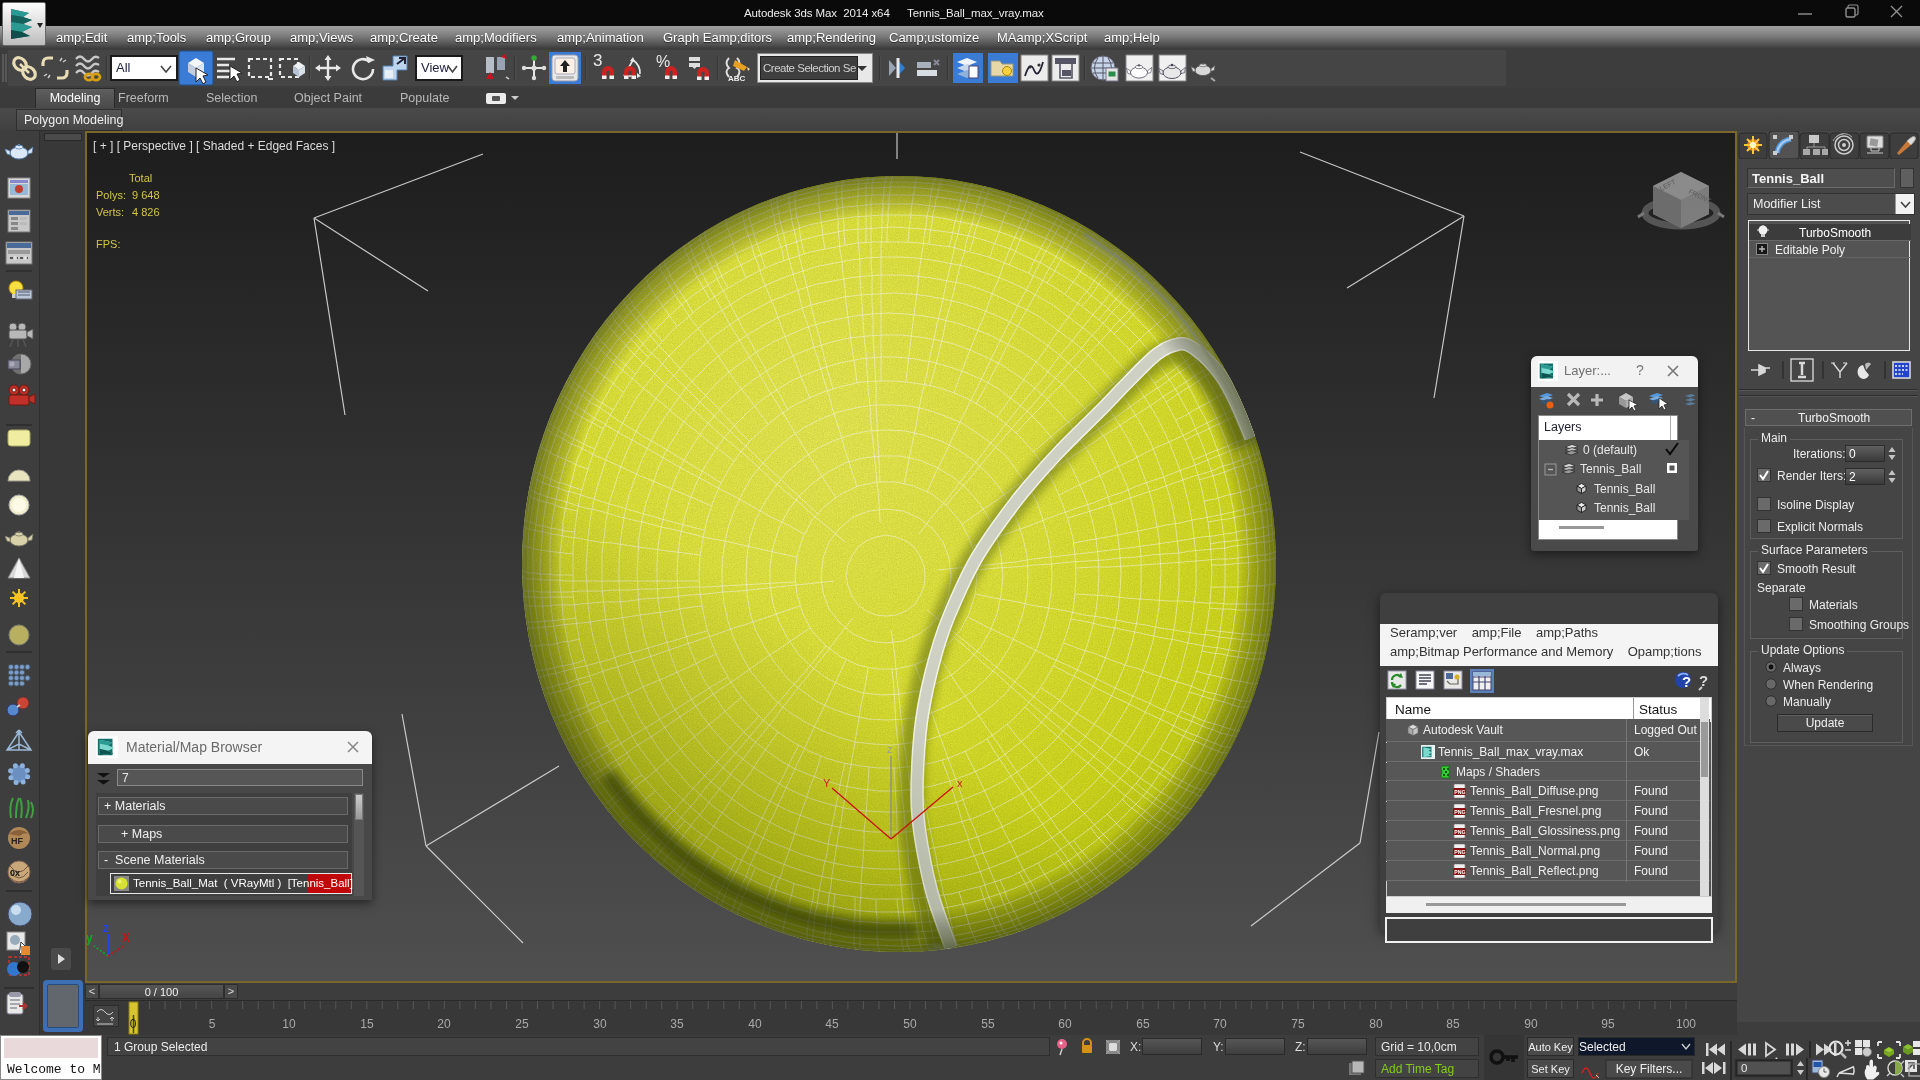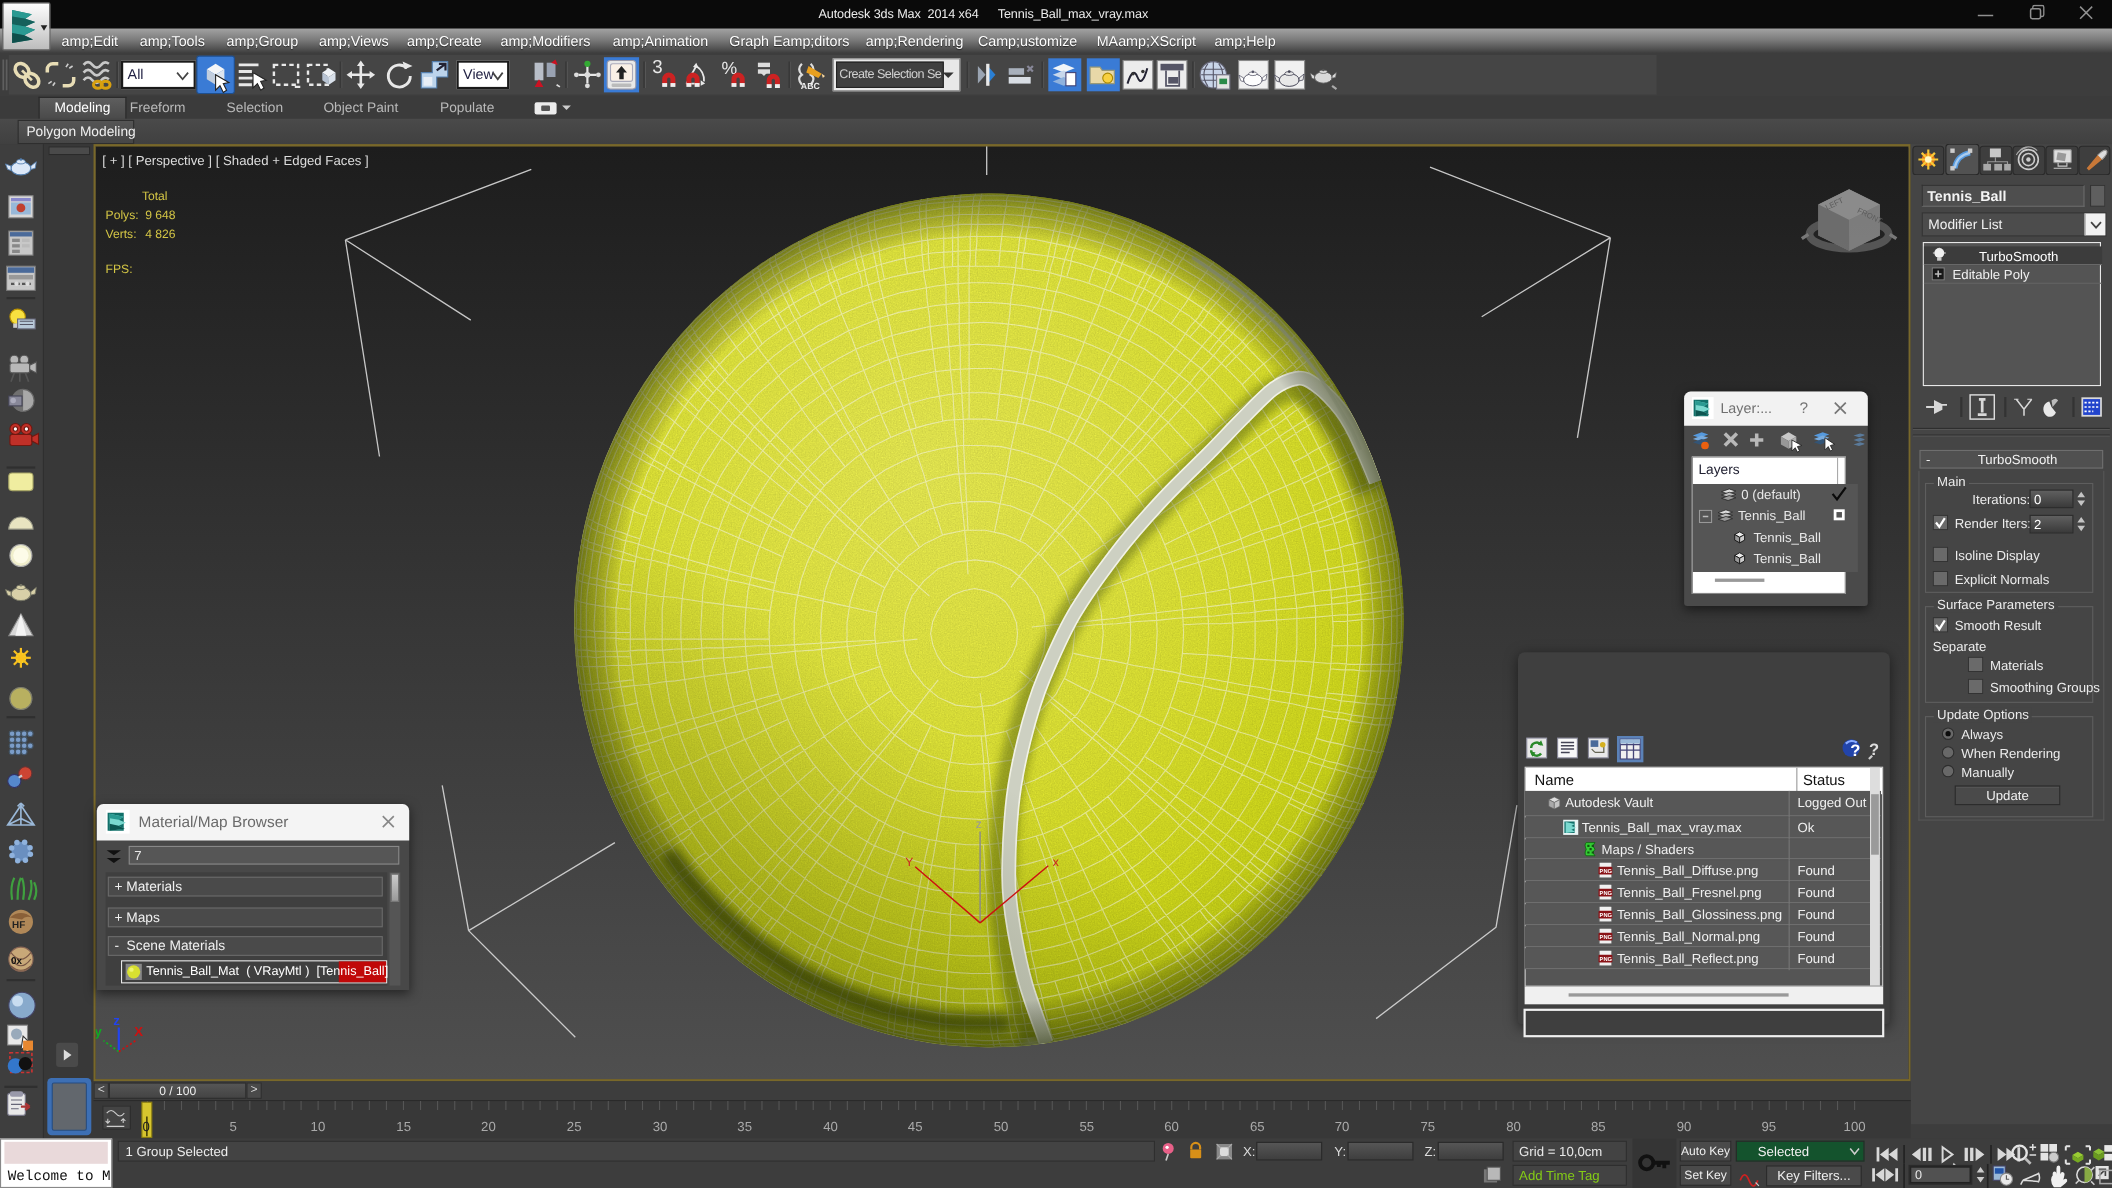--- a/index.html
+++ b/index.html
@@ -872,21 +872,21 @@
       <rect x="7" y="2" width="12" height="12" fill="#b8b8b8" stroke="#555"></rect>
     </svg>
 <div class="abs" style="left:1375px;top:24px;width:104px;height:19px;background:#434343;border:1px solid #2e2e2e;color:#84cc16;font-size:12px;padding:2px 5px">Add Time Tag</div>
 <div class="abs" style="left:1484px;top:0;width:40px;height:45px;background:#353535">
 <svg width="40" height="45" viewBox="0 0 40 45">
         <circle cx="13" cy="22" r="6" fill="none" stroke="#111" stroke-width="3.5"></circle>
         <path d="M18,22 h16 m-5,0 v5 m-5,-5 v4" stroke="#111" stroke-width="3.5"></path>
       </svg></div>
 <div class="abs" style="left:1527px;top:2px;width:47px;height:19px;background:#4a4a4a;border:1px solid #2a2a2a;color:#efefef;font-size:11px;text-align:center;padding-top:3px;white-space:nowrap">Auto Key</div>
 <div class="abs" style="left:1527px;top:24px;width:47px;height:19px;background:#4a4a4a;border:1px solid #2a2a2a;color:#efefef;font-size:11px;text-align:center;padding-top:3px;white-space:nowrap">Set Key</div>
-<div class="abs" style="left:1578px;top:2px;width:117px;height:19px;background:#14532d;border:1px solid #282828;color:#f0f0f0;font-size:12px;padding:2px 19px">Selected
+<div class="abs" style="left:1578px;top:2px;width:117px;height:19px;background:#0f172a;border:1px solid #282828;color:#f0f0f0;font-size:12px;padding:2px 0">Selected
 <svg class="abs" style="right:2px;top:4px" width="12" height="10">
         <path d="M2,2 l4,5 l4,-5" stroke="#ccc" stroke-width="1.4" fill="none"></path>
       </svg></div>
 <svg class="abs" style="left:1578px;top:24px" width="117" height="20" viewBox="0 0 117 20">
 <path d="M4,14 q4,-10 8,0 t8,0" stroke="#cc2222" stroke-width="1.6" fill="none"></path>
       <path d="M18,16 l3,3" stroke="#ccc"></path>
 <rect x="28" y="1" width="86" height="18" fill="#4a4a4a" stroke="#2a2a2a"></rect>
 <text x="71" y="14" font-size="12" fill="#efefef" text-anchor="middle">Key Filters...</text>
     </svg>
 </div>
@@ -1043,20 +1043,24 @@
           <path d="M2,4 l4.5,-2.5 l4.5,2.5 l-4.5,2.5 z" fill="#eee" stroke="#111" stroke-width="0.8"></path>
           <path d="M2,4 v5 l4.5,2.5 v-5 z" fill="#999" stroke="#111" stroke-width="0.8"></path>
           <path d="M11,4 v5 l-4.5,2.5 v-5 z" fill="#ccc" stroke="#111" stroke-width="0.8"></path>
         </svg>
 <div class="abs tx" style="left:55px;top:61px;color:#e8e8e8;font-size:12px">Tennis_Ball</div>
 </div>
 <div class="abs" style="left:20px;top:110px;width:45px;height:3px;background:#999"></div>
 </div>
 </div>
 <div class="abs" style="left:1380px;top:593px;width:338px;height:338px;background:#3f3f3f;border-radius:6px 6px 3px 3px;box-shadow:0 3px 12px rgba(0,0,0,0.5)">
+<div class="abs" style="left:0;top:31px;width:338px;height:42px;background:#f4f4f4">
+<div class="abs tx" style="left:10px;top:1px;color:#333;font-size:13px">Seramp;ver&nbsp;&nbsp;&nbsp;&nbsp;amp;File&nbsp;&nbsp;&nbsp;&nbsp;amp;Paths</div>
+<div class="abs tx" style="left:10px;top:20px;color:#333;font-size:13px">amp;Bitmap Performance and Memory&nbsp;&nbsp;&nbsp;&nbsp;Opamp;tions</div>
+</div>
 <svg class="abs" style="left:6px;top:76px" width="326" height="26" viewBox="0 0 326 26">
 <g>
         <rect x="2" y="2" width="18" height="18" fill="#e8e8e8" stroke="#99a"></rect>
         <path d="M6,11 a5,5 0 0 1 9,-3 m0,8 a5,5 0 0 1 -9,-3" stroke="#2a8a2a" stroke-width="2.2" fill="none"></path>
         <path d="M15,4 l2,5 l-5,-1 z M7,19 l-2,-5 l5,1 z" fill="#2a8a2a"></path>
       </g>
 <g>
         <rect x="30" y="2" width="18" height="18" fill="#f8f8f8" stroke="#889"></rect>
         <path d="M33,6 h12 M33,9 h12 M33,12 h12 M33,15 h8" stroke="#445" stroke-width="1.4"></path>
       </g>
@@ -1194,21 +1198,21 @@
 <svg class="abs" style="left:8px;top:40px" width="16" height="14">
       <path d="M1,2 h13 l-6.5,4.5 z" fill="#111"></path>
       <path d="M1,9 h13 l-6.5,4.5 z" fill="#111"></path>
     </svg>
 <div class="abs" style="left:29px;top:38px;width:246px;height:17px;background:#565656;border:1px solid #888;color:#e8e8e8;font-size:12px;padding:1px 4px">7</div>
 <div class="abs" style="left:8px;top:62px;width:256px;height:103px;background:#3f3f3f"></div>
 <div class="abs" style="left:266px;top:62px;width:10px;height:103px;background:#555">
 <div class="abs" style="left:1px;top:1px;width:8px;height:26px;background:linear-gradient(#ccc,#999);border:1px solid #777"></div>
     </div>
 <div class="abs" style="left:10px;top:66px;width:250px;height:18px;background:#4a4a4a;border:1px solid #6a6a6a;color:#f0f0f0;font-size:12.5px;padding:1px 5px">+ Materials</div>
-<div class="abs" style="left:10px;top:94px;width:250px;height:18px;background:#4a4a4a;border:1px solid #6a6a6a;color:#f0f0f0;font-size:12.5px;padding:1px 5px">+ Maps</div>
+<div class="abs" style="left:10px;top:94px;width:250px;height:18px;background:#4a4a4a;border:1px solid #6a6a6a;color:#f0f0f0;font-size:12.5px;padding:1px 22px">+ Maps</div>
 <div class="abs" style="left:10px;top:120px;width:250px;height:18px;background:#4a4a4a;border:1px solid #6a6a6a;color:#f0f0f0;font-size:12.5px;padding:1px 5px">-&nbsp;&nbsp;Scene Materials</div>
 <div class="abs" style="left:22px;top:142px;width:242px;height:21px;background:#3f3f3f;border:1px solid #e8e8e8">
 <div class="abs" style="left:197px;top:0;width:43px;height:19px;background:#c00808"></div>
 <svg class="abs" style="left:3px;top:2px" width="15" height="15">
         <rect width="15" height="15" fill="#888"></rect>
         <circle cx="7.5" cy="7.5" r="6" fill="#d8e030"></circle>
         <circle cx="5.5" cy="5.5" r="2" fill="#eef470"></circle>
       </svg>
 <div class="abs tx" style="left:22px;top:3px;color:#fff;font-size:11.5px">Tennis_Ball_Mat&nbsp; ( VRayMtl )&nbsp; [Tennis_Ball]</div>
 </div>

